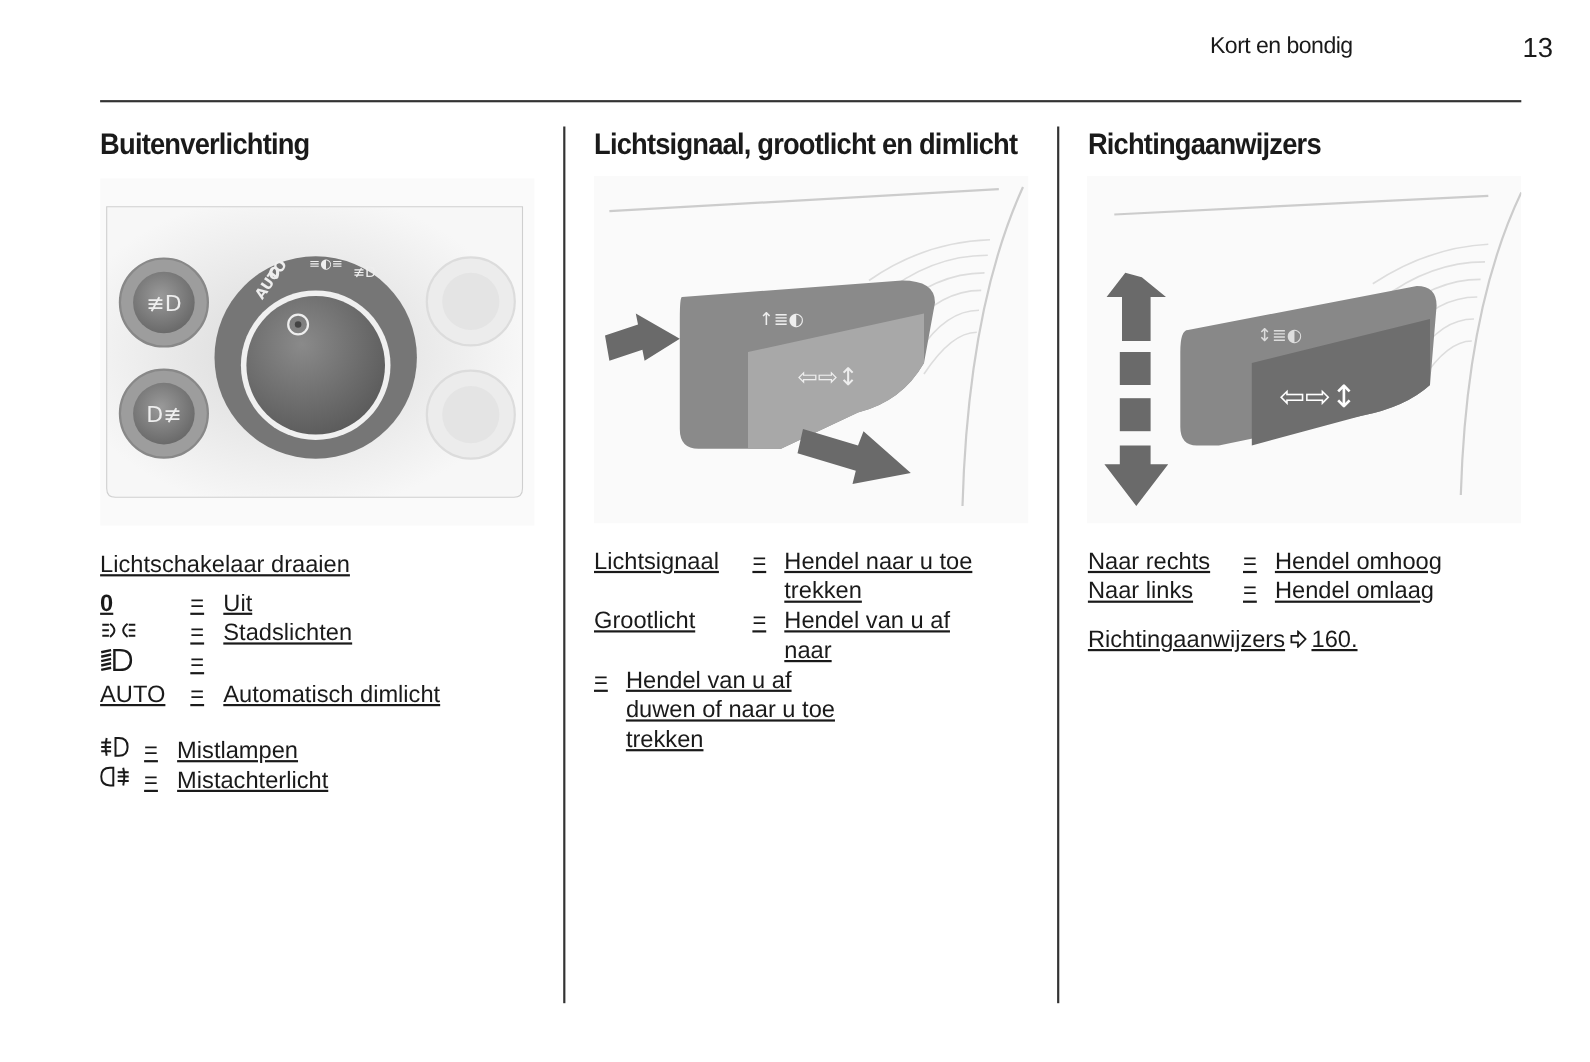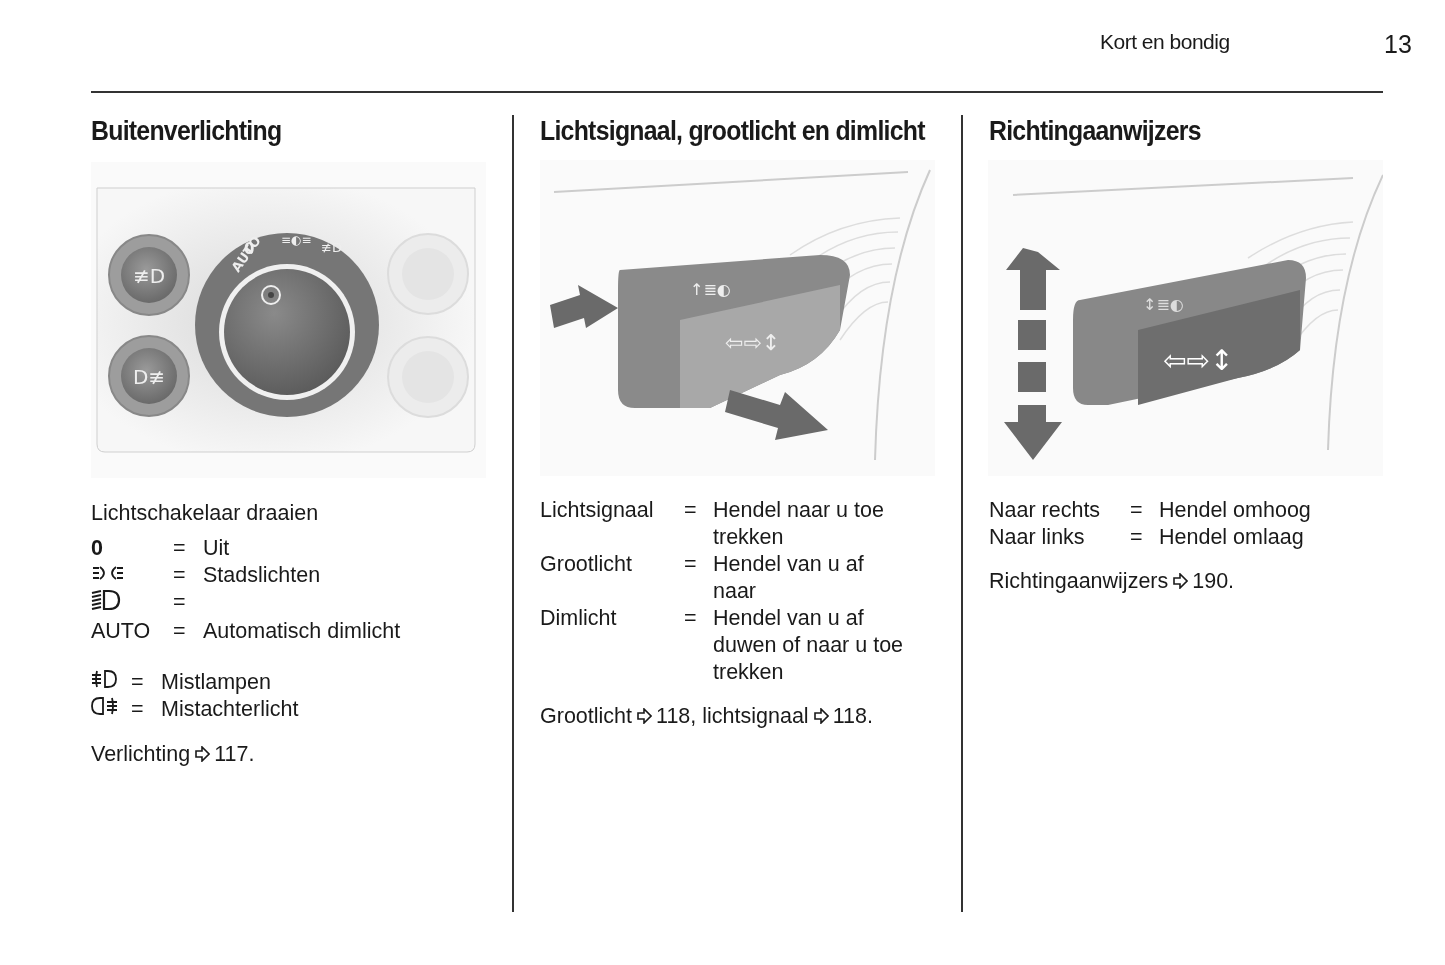--- a/index.html
+++ b/index.html
@@ -6,21 +6,21 @@
   body{width:1445px;height:965px;position:relative;overflow:hidden;
        font-family:"Liberation Sans",sans-serif;color:#1a1a1a;}
   .hdr-title{position:absolute;left:1100px;top:30px;font-size:21px;letter-spacing:-0.5px;}
   .hdr-page{position:absolute;left:1352px;top:30px;font-size:25px;margin-left:32px;}
   .hdr-rule{position:absolute;left:91px;top:91px;width:1292px;height:2px;background:#333;}
   .vrule{position:absolute;top:115px;width:1.5px;height:797px;background:#333;}
   .col{position:absolute;top:110px;}
   .col h2{margin:0;font-size:27px;font-weight:bold;letter-spacing:-0.8px;font-stretch:condensed;
           transform:scaleX(0.92);transform-origin:left;white-space:nowrap;}
   .fig{position:absolute;}
-  .txt{font-size:21.5px;line-height:27px;}
+  .txt{font-size:21.5px;line-height:27px;text-decoration:underline;}
   .row{display:flex;}
   .ref-arrow{display:inline-block;width:16px;height:16px;vertical-align:-1px;margin:0 4px 0 4px;}
 </style>
 </head>
 <body>
 
 <div class="hdr-title">Kort en bondig</div>
 <div class="hdr-page">13</div>
 <div class="hdr-rule"></div>
 
@@ -120,25 +120,20 @@
     <span style="width:40px">
       <svg width="28" height="20" viewBox="0 0 28 20">
           <path d="M12 2h-3q-8 0-8 8t8 8h3zM16 6h10M16 10h10M16 14h10M21 2q2 8 0 16" fill="none" stroke="#1a1a1a" stroke-width="1.8"></path>
         </svg>
     </span>
     <span style="width:30px">=</span>
     <span>Mistachterlicht</span>
   </div>
 
   <div style="height:18px"></div>
-  <div>
-    <span>Verlichting</span><span class="ref-arrow"><svg width="16" height="16" viewBox="0 0 16 16">
-          <path d="M2 5h6V1l7 7-7 7v-4H2z" fill="none" stroke="#1a1a1a" stroke-width="1.6"></path>
-        </svg></span><span>117.</span>
-  </div>
 </div>
 
 <div class="col" style="left:540px;width:410px">
   <h2 style="margin-top:6px">Lichtsignaal, grootlicht en dimlicht</h2>
 </div>
 
 <div class="fig" style="left:540px;top:160px;width:395px;height:316px">
   <svg width="395" height="316" viewBox="0 0 395 316">
     <rect width="395" height="316" fill="#fafafa"></rect>
     <path d="M14 32 L368 12" stroke="#ccc" stroke-width="2"></path>
@@ -171,37 +166,28 @@
   </div>
   <div class="row">
     <span style="width:144px">Grootlicht</span>
     <span style="width:29px">=</span>
     <span>
       <div>Hendel van u af</div>
       <div>naar</div>
     </span>
   </div>
   <div class="row">
-    <span style="width:144px">Dimlicht</span>
     <span style="width:29px">=</span>
     <span>
       <div>Hendel van u af</div>
       <div>duwen of naar u toe</div>
       <div>trekken</div>
     </span>
   </div>
   <div style="height:17px"></div>
-  <div>
-    <span>Grootlicht</span><span class="ref-arrow"><svg width="16" height="16" viewBox="0 0 16 16">
-          <path d="M2 5h6V1l7 7-7 7v-4H2z" fill="none" stroke="#1a1a1a" stroke-width="1.6"></path>
-        </svg></span><span>118,</span>
-    <span>lichtsignaal</span><span class="ref-arrow"><svg width="16" height="16" viewBox="0 0 16 16">
-          <path d="M2 5h6V1l7 7-7 7v-4H2z" fill="none" stroke="#1a1a1a" stroke-width="1.6"></path>
-        </svg></span><span>118.</span>
-  </div>
 </div>
 
 <div class="col" style="left:989px;width:400px">
   <h2 style="margin-top:6px">Richtingaanwijzers</h2>
 </div>
 
 <div class="fig" style="left:988px;top:160px;width:395px;height:316px">
   <svg width="395" height="316" viewBox="0 0 395 316">
     <rect width="395" height="316" fill="#fafafa"></rect>
     <path d="M25 35 L365 18" stroke="#ccc" stroke-width="2"></path>
@@ -233,15 +219,15 @@
   </div>
   <div class="row">
     <span style="width:141px">Naar links</span>
     <span style="width:29px">=</span>
     <span>Hendel omlaag</span>
   </div>
   <div style="height:17px"></div>
   <div>
     <span>Richtingaanwijzers</span><span class="ref-arrow"><svg width="16" height="16" viewBox="0 0 16 16">
           <path d="M2 5h6V1l7 7-7 7v-4H2z" fill="none" stroke="#1a1a1a" stroke-width="1.6"></path>
-        </svg></span><span>190.</span>
+        </svg></span><span>160.</span>
   </div>
 </div>
 
 </body></html>

